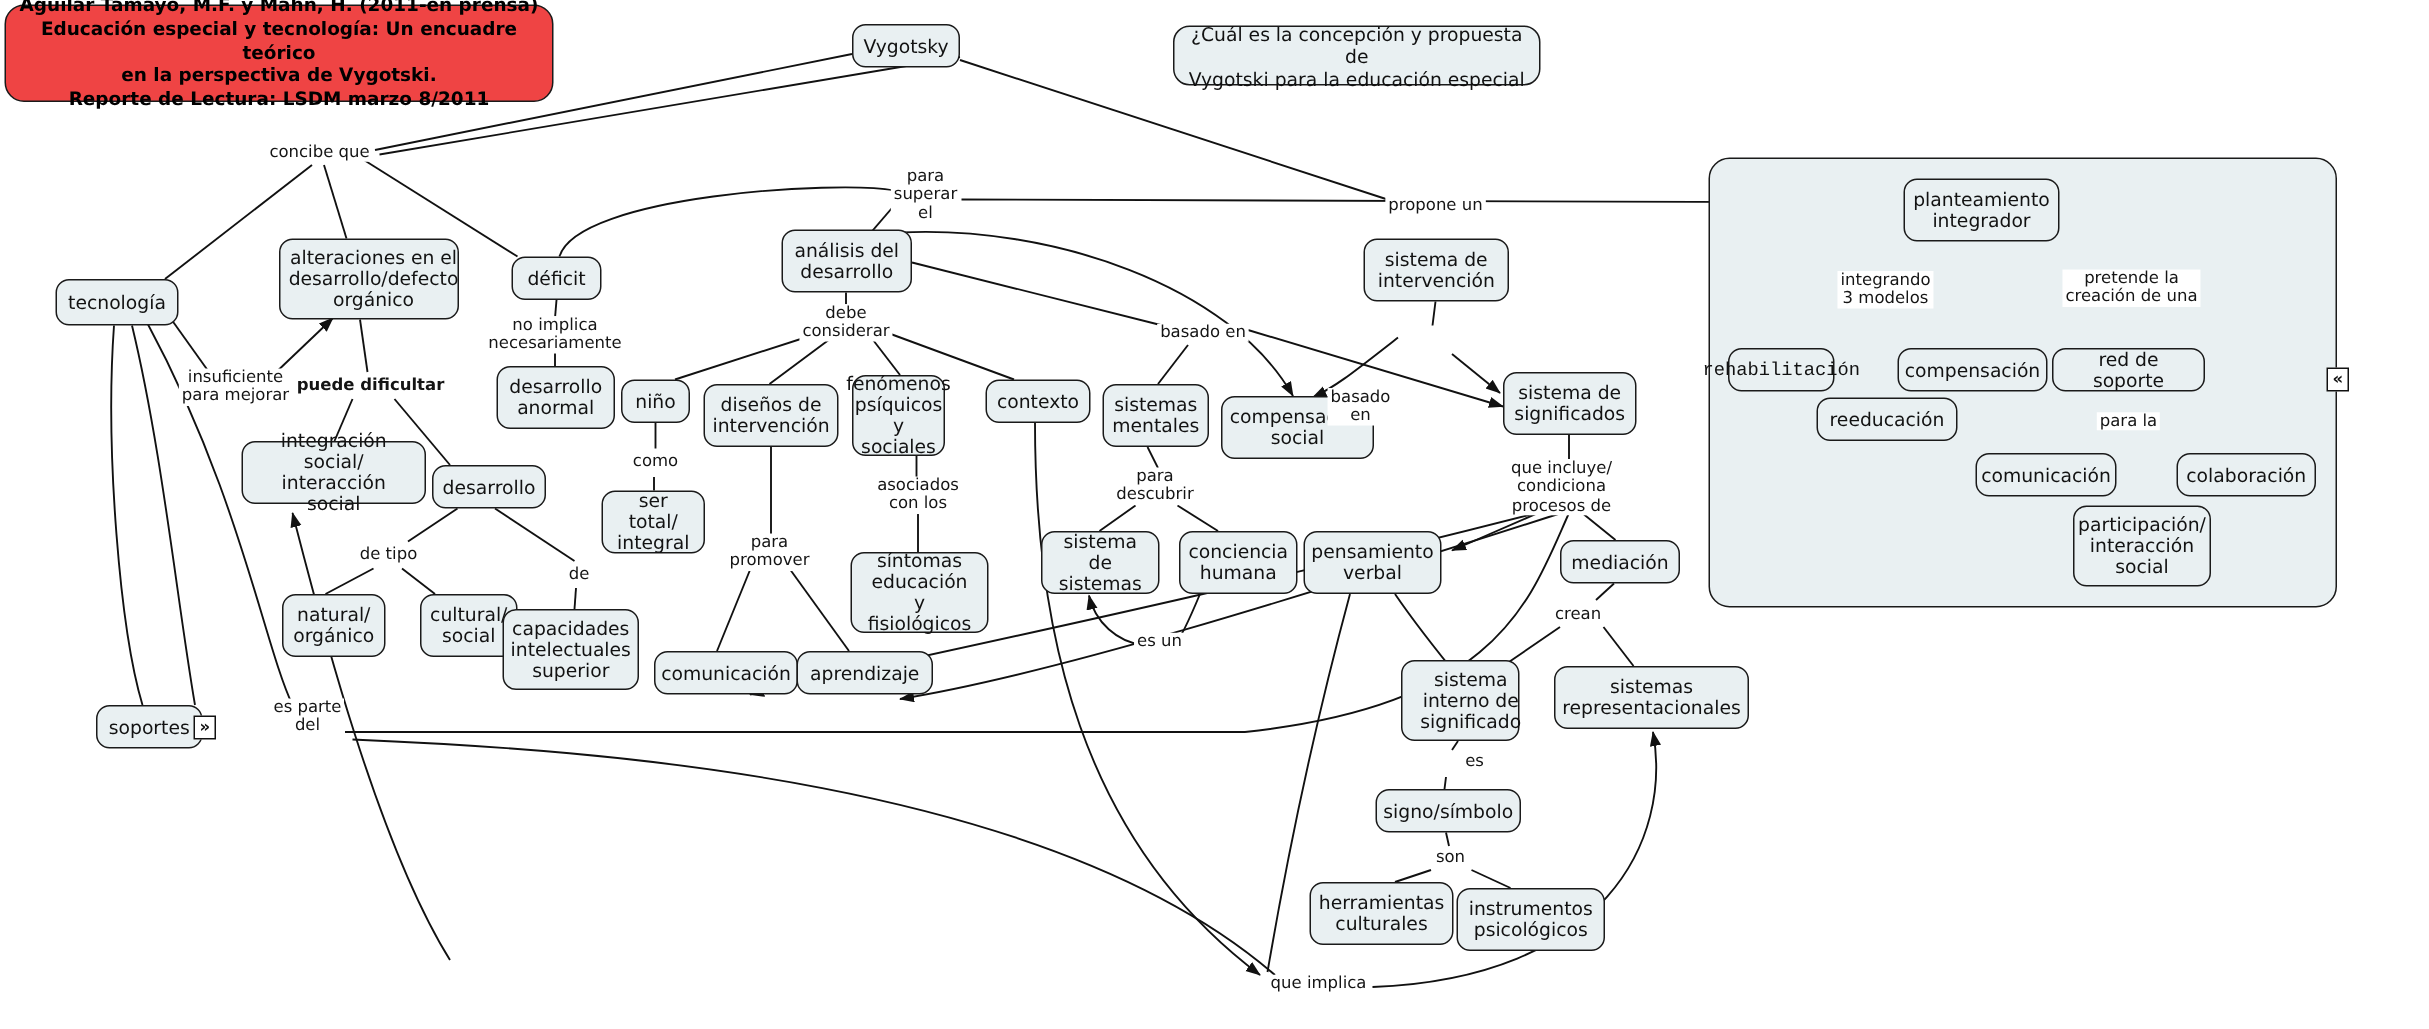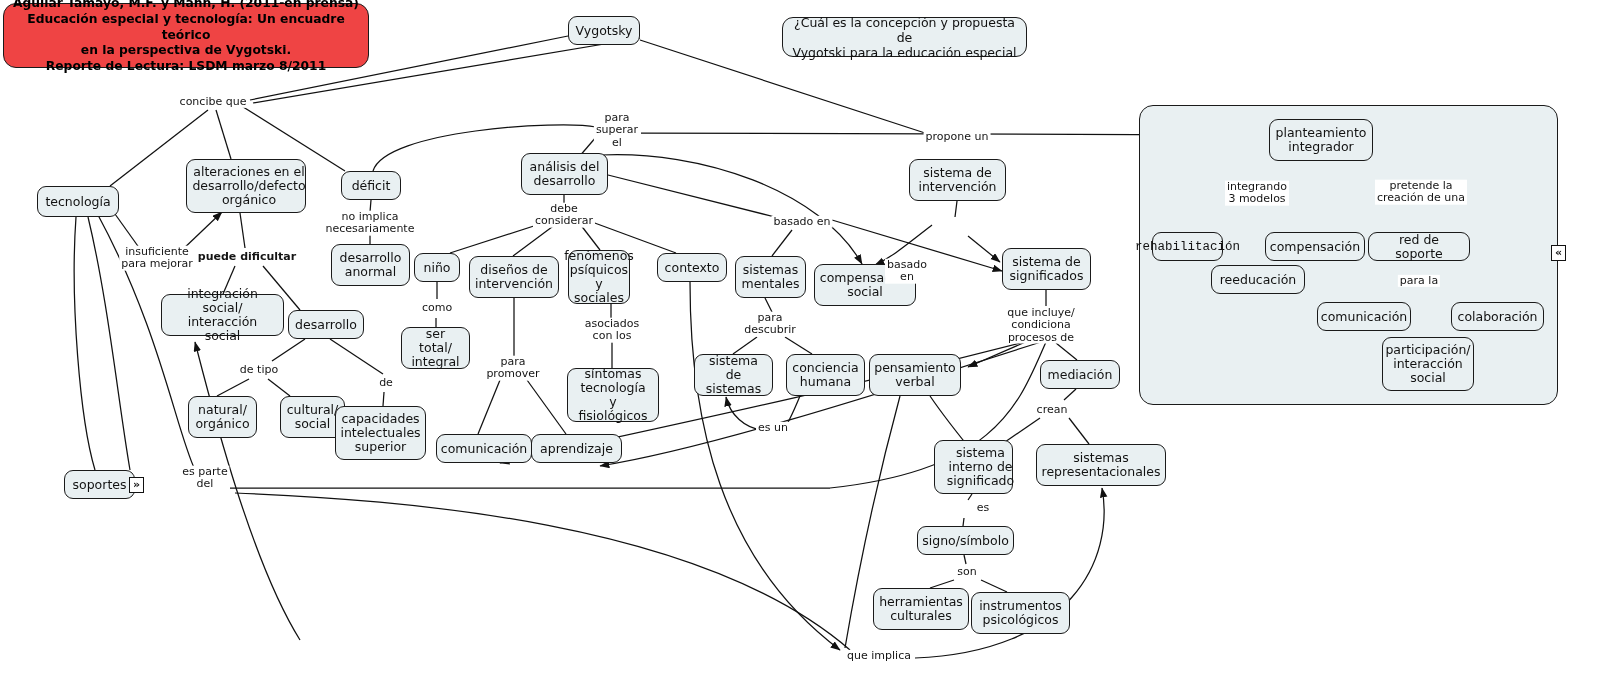--- a/index.html
+++ b/index.html
@@ -208,21 +208,21 @@
       <div class="node" style="left: 814px; top: 264px; width: 102px; height: 42px;">compensación
 social</div>
       <div class="node" style="left: 1002px; top: 248px; width: 89px; height: 42px;">sistema de
 significados</div>
       <div class="node" style="left: 161px; top: 294px; width: 123px; height: 42px;">integración social/
 interacción social</div>
       <div class="node" style="left: 288px; top: 310px; width: 76px; height: 29px;">desarrollo</div>
       <div class="node" style="left: 401px; top: 327px; width: 69px; height: 42px;">ser total/
 integral</div>
       <div class="node" style="left: 567px; top: 368px; width: 92px; height: 54px;">síntomas
-tecnología
+educación
 y fisiológicos</div>
       <div class="node" style="left: 694px; top: 354px; width: 79px; height: 42px;">sistema de
 sistemas</div>
       <div class="node" style="left: 786px; top: 354px; width: 79px; height: 42px;">conciencia
 humana</div>
       <div class="node" style="left: 869px; top: 354px; width: 92px; height: 42px;">pensamiento
 verbal</div>
       <div class="node" style="left: 1040px; top: 360px; width: 80px; height: 29px;">mediación</div>
       <div class="node" style="left: 188px; top: 396px; width: 69px; height: 42px;">natural/
 orgánico</div>

